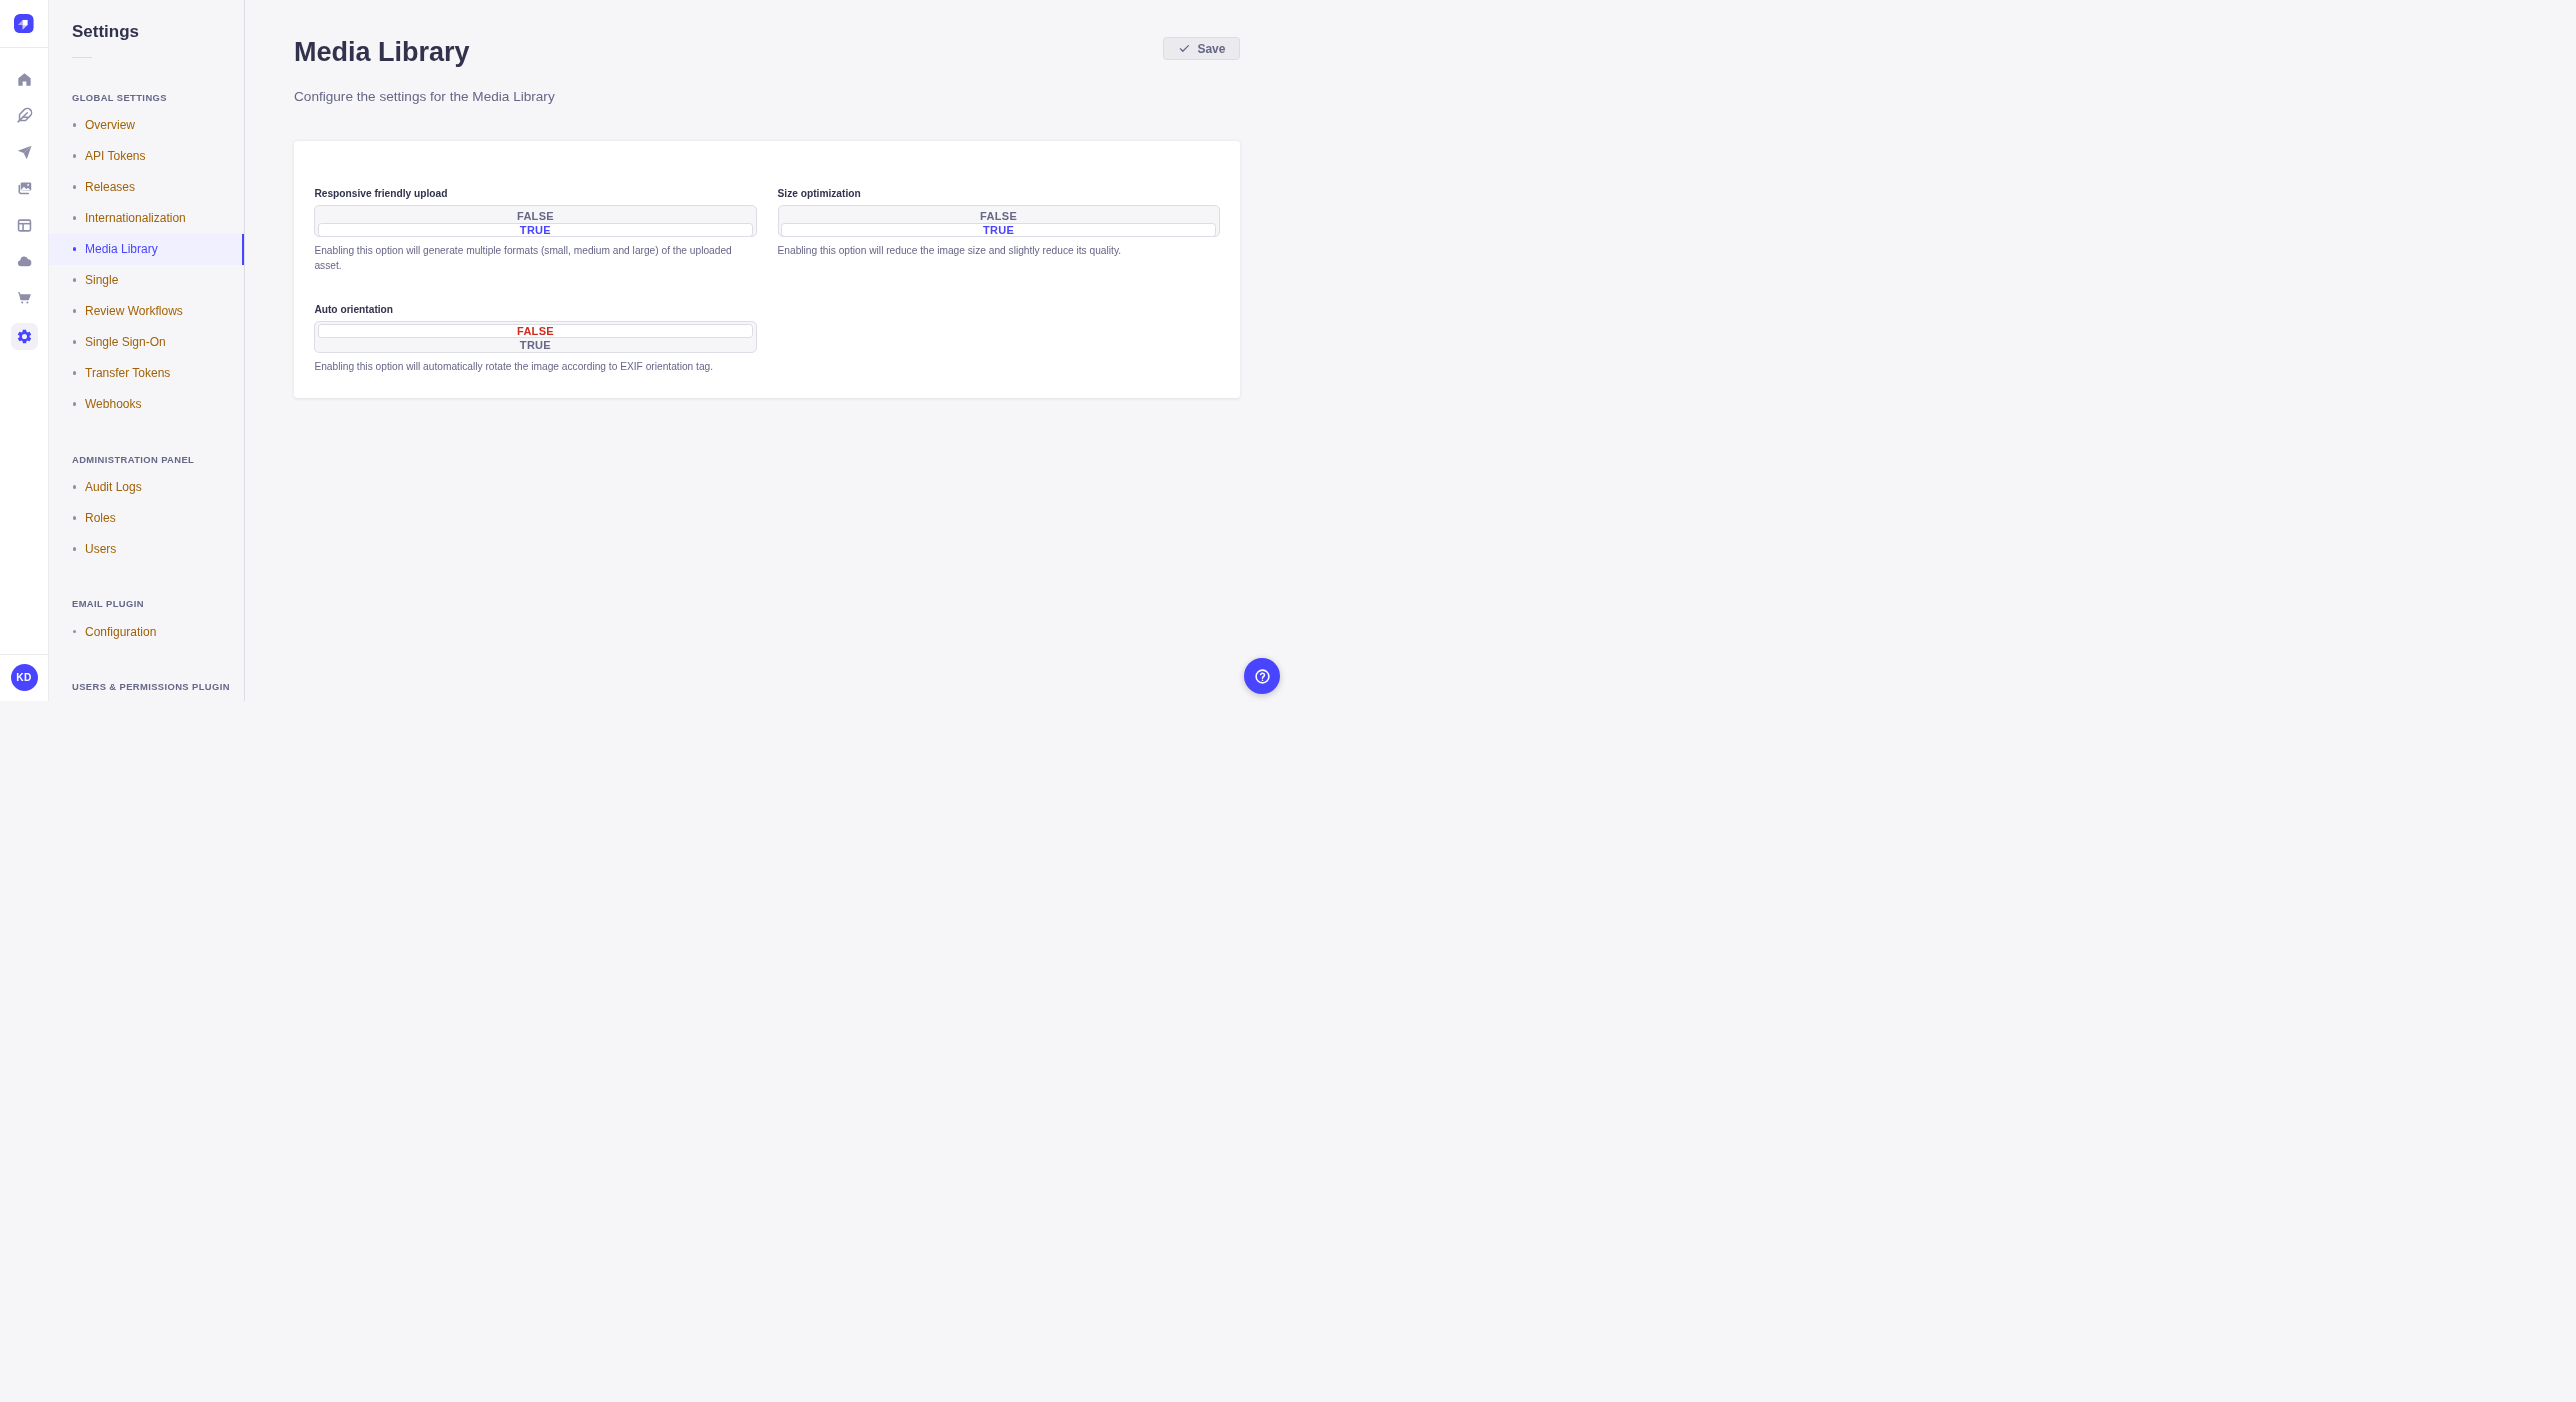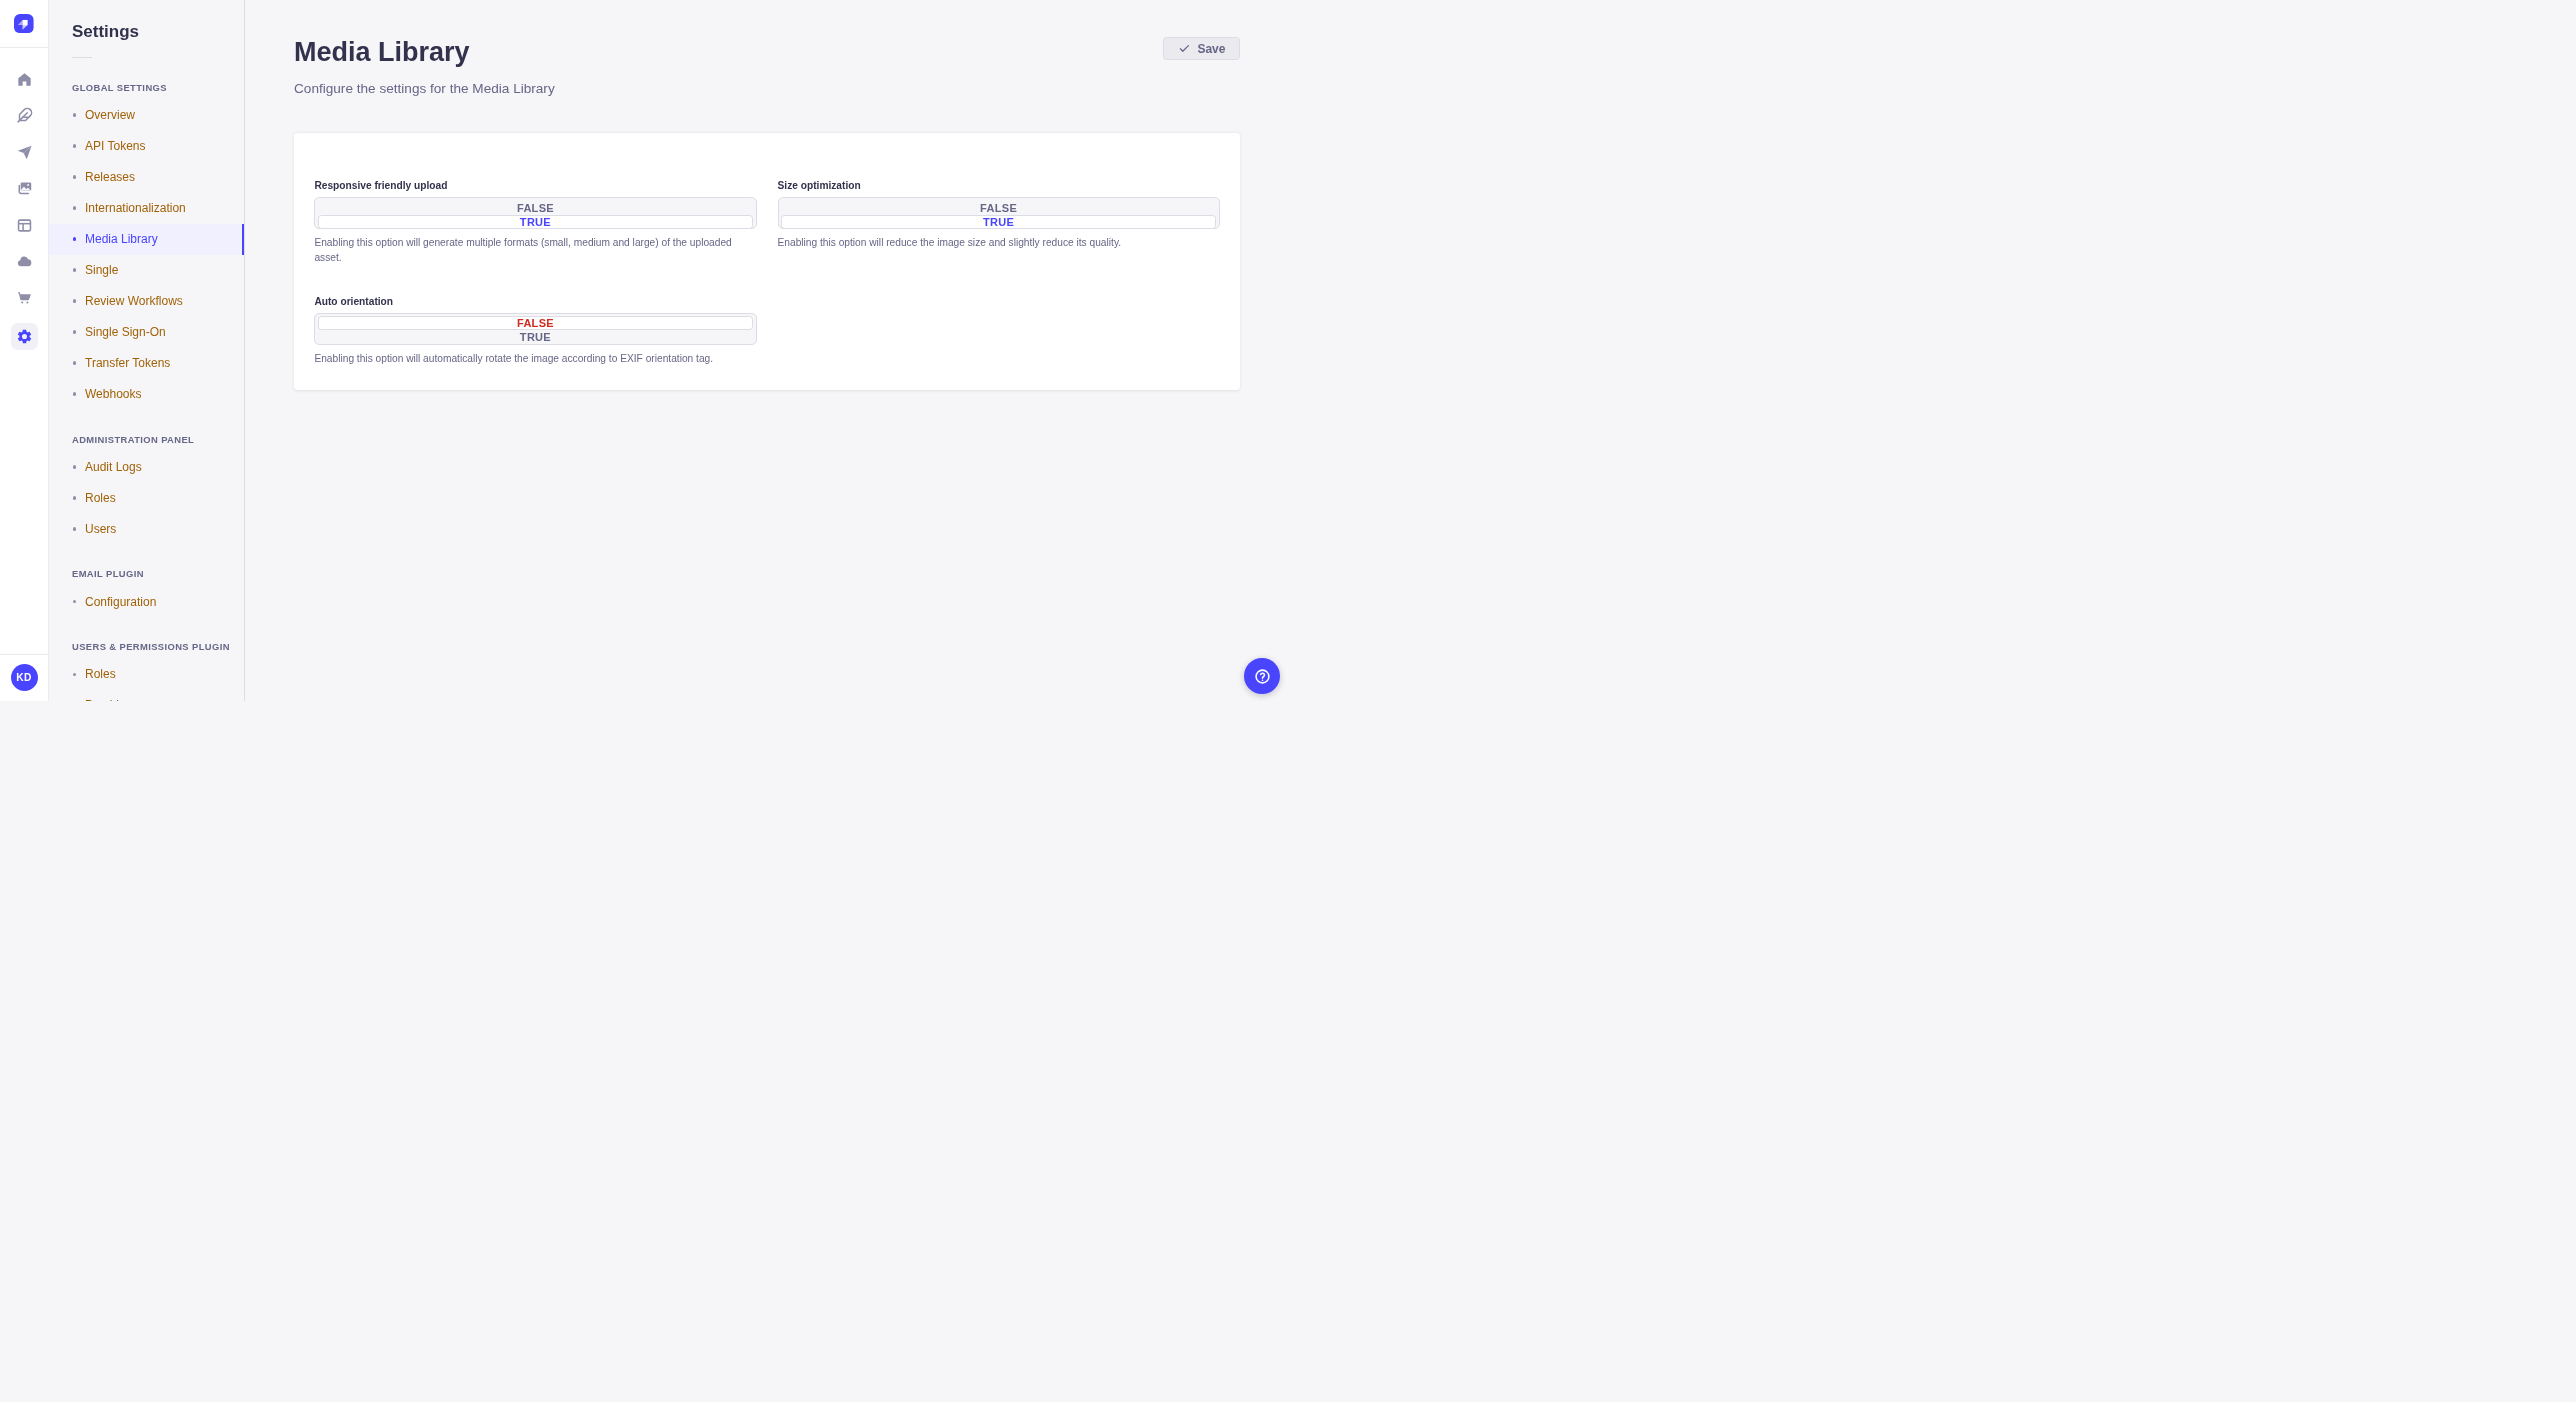--- a/index.html
+++ b/index.html
@@ -32,37 +32,37 @@
 
   
   .sidebar {
     width:196px; min-width:196px; height:100%; background:#f6f6f9;
     border-right:0.9px solid #dcdce4; position:relative; padding-top:22px; overflow:hidden;
   }
   .sidebar-title { font-size:17px; font-weight:700; color:#32324d; padding:0 0 0 23px; line-height:20.4px; }
   .sidebar-divider { width:20.4px; height:0.9px; background:#dcdce4; margin:14.5px 0 0 23px; }
   .section-label {
     font-size:9.4px; font-weight:700; color:#666687; letter-spacing:0.4px;
-    padding-left:23px; margin-top:24px; margin-bottom:6.8px;
+    padding-left:23px; margin-top:34px; margin-bottom:6.8px;
   }
   .nav-item {
     position:relative; height:31px; display:flex; align-items:center;
     padding-left:36px; font-size:12px; color:#a16207; cursor:pointer; white-space:nowrap;
   }
   .nav-item .bullet { position:absolute; left:24px; width:3.4px; height:3.4px; border-radius:50%; background:#8e8ea9; }
   .nav-item.is-active { background:#f0f0ff; color:#4945ff; font-weight:500; }
   .nav-item.is-active .bullet { background:#4945ff; }
   .nav-item.is-active::after { content:""; position:absolute; right:-0.9px; top:0; bottom:0; width:2.6px; background:#4945ff; }
 
   
   .main { flex:1; height:100%; overflow:hidden; }
   .main-inner { padding:37px 48px 0 49px; }
   .header-row { display:flex; justify-content:space-between; align-items:flex-start; }
   .page-title { font-size:27px; font-weight:700; color:#32324d; line-height:31px; }
-  .page-subtitle { font-size:13.6px; color:#666687; margin-top:13px; }
+  .page-subtitle { font-size:13.6px; color:#666687; margin-top:21px; }
   .save-btn {
     display:flex; align-items:center; gap:6.8px; height:23px; padding:0 13.6px;
     background:#eaeaef; border:0.9px solid #dcdce4; border-radius:3.4px;
     font-size:12px; font-weight:600; color:#666687; cursor:pointer;
     font-family:inherit;
   }
   .save-btn svg { width:12.8px; height:12.8px; display:block; }
 
   .card {
     margin-top:37px; background:#ffffff; border-radius:3.4px;

